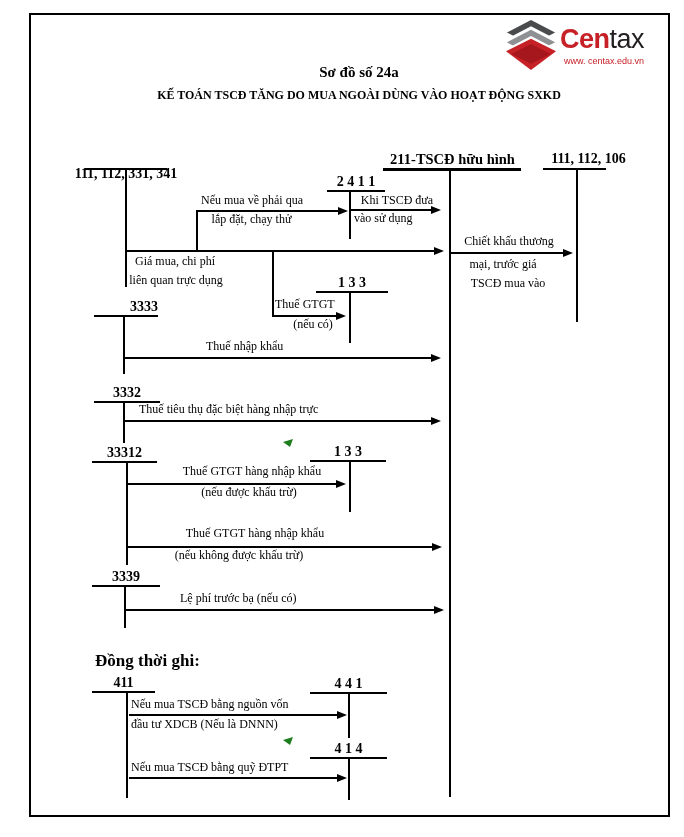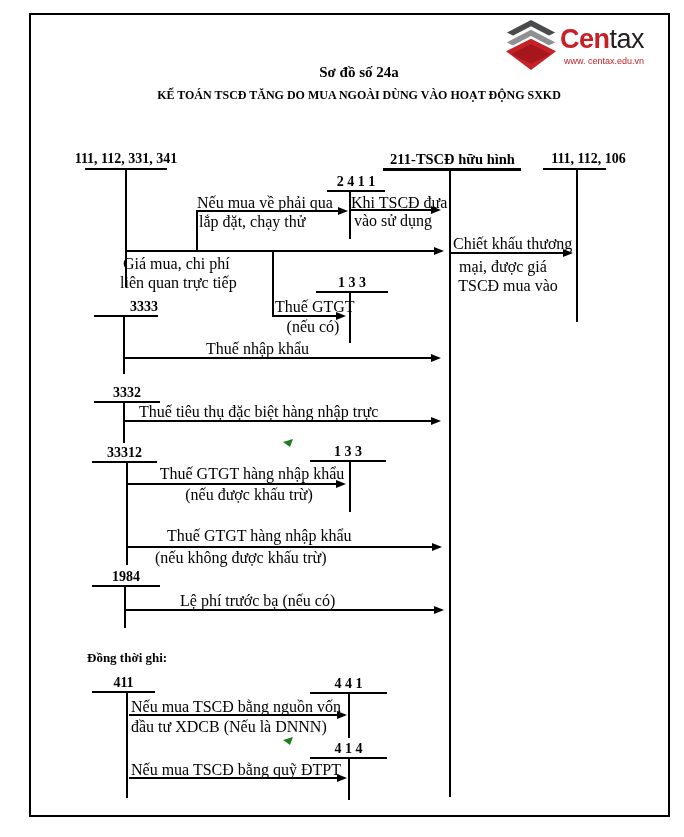--- a/index.html
+++ b/index.html
@@ -4,21 +4,21 @@
 <style>
   html,body{margin:0;padding:0;background:#ffffff;}
   #page{position:relative;width:684px;height:837px;background:#ffffff;overflow:hidden;
         font-family:"Liberation Serif","DejaVu Serif",serif;color:#000;margin-left:17px;}
   .border-box{position:absolute;left:12px;top:13px;width:641px;height:804px;
         border:2px solid #000;box-sizing:border-box;}
   .vl{position:absolute;width:2px;background:#000;}
   .hl{position:absolute;height:2px;background:#000;}
   .ah{position:absolute;width:0;height:0;border-top:4px solid transparent;
       border-bottom:4px solid transparent;border-left:10px solid #000;}
-  .txt{position:absolute;font-size:16px;line-height:1.15;white-space:nowrap;}
+  .txt{position:absolute;font-size:12px;line-height:1.15;white-space:nowrap;}
   .ctr{text-align:center;}
   .acct{font-weight:bold;font-size:14px;}
   .hdr-title{position:absolute;left:0;width:684px;text-align:center;font-weight:bold;}
   .logo{position:absolute;left:487px;top:20px;width:158px;height:50px;}
   .logo-text{position:absolute;left:56px;top:6px;font-family:"Liberation Sans","DejaVu Sans",sans-serif;
       font-size:27px;font-weight:bold;letter-spacing:-0.5px;line-height:1;}
   .logo-red{color:#c62127;}
   .logo-black{color:#231f20;font-weight:normal;}
   .logo-url{position:absolute;left:60px;top:36px;color:#c62127;
       font-family:"Liberation Sans","DejaVu Sans",sans-serif;font-size:9px;}
@@ -40,21 +40,21 @@
       <polygon points="30,21 58,35 30,56 2,35" fill="#c62127"></polygon>
       <polygon points="30,27 52,38 30,49 8,38" fill="#a5171d"></polygon>
     </svg>
     <div class="logo-text"><span class="logo-red">Cen</span><span class="logo-black">tax</span></div>
     <div class="logo-url">www. centax.edu.vn</div>
   </div>
 
   <div class="hdr-title" style="top:64px;font-size:15px;">Sơ đồ số 24a</div>
   <div class="hdr-title" style="top:88px;font-size:12px;">KẾ TOÁN TSCĐ TĂNG DO MUA NGOÀI DÙNG VÀO HOẠT ĐỘNG SXKD</div>
 
-  <div class="txt acct ctr" style="left:48px;top:151px;width:122px;">111, 112, 331, 341</div>
+  <div class="txt acct ctr" style="left:48px;top:166px;width:122px;">111, 112, 331, 341</div>
   <div class="hl" style="left:68px;top:168px;width:82px;"></div>
   <div class="vl" style="left:108px;top:170px;height:117px;"></div>
 
   <div class="txt acct ctr" style="left:367px;top:151px;width:137px;font-size:14.5px;">211-TSCĐ hữu hình</div>
   <div class="hl" style="left:366px;top:168px;width:138px;height:2.5px;"></div>
   <div class="vl" style="left:432px;top:170px;height:627px;"></div>
 
   <div class="txt acct ctr" style="left:524px;top:151px;width:95px;">111, 112, 106</div>
   <div class="hl" style="left:526px;top:168px;width:63px;"></div>
   <div class="vl" style="left:559px;top:170px;height:152px;"></div>
@@ -70,35 +70,35 @@
   <div class="vl" style="left:179px;top:212px;height:39px;"></div>
 
   <div class="txt ctr" style="left:334px;top:194px;width:92px;">Khi TSCĐ đưa</div>
   <div class="hl" style="left:334px;top:209px;width:81px;"></div>
   <div class="ah" style="left:414px;top:206px;"></div>
   <div class="txt" style="left:337px;top:212px;">vào sử dụng</div>
 
   <div class="hl" style="left:108px;top:250px;width:310px;"></div>
   <div class="ah" style="left:417px;top:247px;"></div>
   <div class="txt ctr" style="left:106px;top:255px;width:104px;">Giá mua, chi phí</div>
-  <div class="txt ctr" style="left:103px;top:274px;width:112px;">liên quan trực tiếp</div>
+  <div class="txt ctr" style="left:103px;top:274px;width:112px;">liên quan trực dụng</div>
   <div class="vl" style="left:255px;top:251px;height:65px;"></div>
 
   <div class="txt acct ctr" style="left:299px;top:275px;width:72px;">1 3 3</div>
   <div class="hl" style="left:299px;top:291px;width:72px;"></div>
   <div class="vl" style="left:332px;top:293px;height:50px;"></div>
   <div class="txt" style="left:258px;top:298px;">Thuế GTGT</div>
   <div class="hl" style="left:255px;top:315px;width:65px;"></div>
   <div class="ah" style="left:319px;top:312px;"></div>
   <div class="txt ctr" style="left:262px;top:318px;width:68px;">(nếu có)</div>
 
   <div class="txt ctr" style="left:436px;top:235px;width:112px;">Chiết khấu thương</div>
   <div class="hl" style="left:433px;top:252px;width:114px;"></div>
   <div class="ah" style="left:546px;top:249px;"></div>
-  <div class="txt ctr" style="left:436px;top:258px;width:100px;">mại, được giá</div>
+  <div class="txt ctr" style="left:436px;top:258px;width:100px;">mại, trước giá</div>
   <div class="txt ctr" style="left:436px;top:277px;width:110px;">TSCĐ mua vào</div>
 
   <div class="txt acct ctr" style="left:77px;top:299px;width:64px;text-align:right;">3333</div>
   <div class="hl" style="left:77px;top:315px;width:64px;"></div>
   <div class="vl" style="left:106px;top:317px;height:57px;"></div>
   <div class="txt" style="left:189px;top:340px;">Thuế nhập khẩu</div>
   <div class="hl" style="left:108px;top:357px;width:307px;"></div>
   <div class="ah" style="left:414px;top:354px;"></div>
 
   <div class="txt acct ctr" style="left:77px;top:385px;width:66px;">3332</div>
@@ -123,28 +123,28 @@
   <div class="txt ctr" style="left:140px;top:465px;width:190px;">Thuế GTGT hàng nhập khẩu</div>
   <div class="hl" style="left:109px;top:483px;width:211px;"></div>
   <div class="ah" style="left:319px;top:480px;"></div>
   <div class="txt ctr" style="left:162px;top:486px;width:140px;text-align:center;">(nếu  được khấu trừ)</div>
 
   <div class="txt ctr" style="left:150px;top:527px;width:176px;">Thuế GTGT hàng nhập khẩu</div>
   <div class="hl" style="left:109px;top:546px;width:307px;"></div>
   <div class="ah" style="left:415px;top:543px;"></div>
   <div class="txt ctr" style="left:138px;top:549px;width:168px;">(nếu không được khấu trừ)</div>
 
-  <div class="txt acct ctr" style="left:75px;top:569px;width:68px;">1984</div>
+  <div class="txt acct ctr" style="left:75px;top:569px;width:68px;">3339</div>
   <div class="hl" style="left:75px;top:585px;width:68px;"></div>
   <div class="vl" style="left:107px;top:587px;height:41px;"></div>
   <div class="txt" style="left:163px;top:592px;">Lệ phí trước bạ (nếu có)</div>
   <div class="hl" style="left:109px;top:609px;width:309px;"></div>
   <div class="ah" style="left:417px;top:606px;"></div>
 
-  <div class="txt" style="left:70px;top:651px;font-weight:bold;font-size:13px;text-align:center;">Đồng thời ghi:</div>
+  <div class="txt" style="left:78px;top:651px;font-weight:bold;font-size:17px;text-align:center;">Đồng thời ghi:</div>
 
   <div class="txt acct ctr" style="left:75px;top:675px;width:63px;">411</div>
   <div class="hl" style="left:75px;top:691px;width:63px;"></div>
   <div class="vl" style="left:109px;top:693px;height:105px;"></div>
 
   <div class="txt acct ctr" style="left:293px;top:676px;width:77px;">4 4 1</div>
   <div class="hl" style="left:293px;top:692px;width:77px;"></div>
   <div class="vl" style="left:331px;top:694px;height:44px;"></div>
 
   <div class="txt" style="left:114px;top:698px;">Nếu mua TSCĐ bằng nguồn vốn</div>

